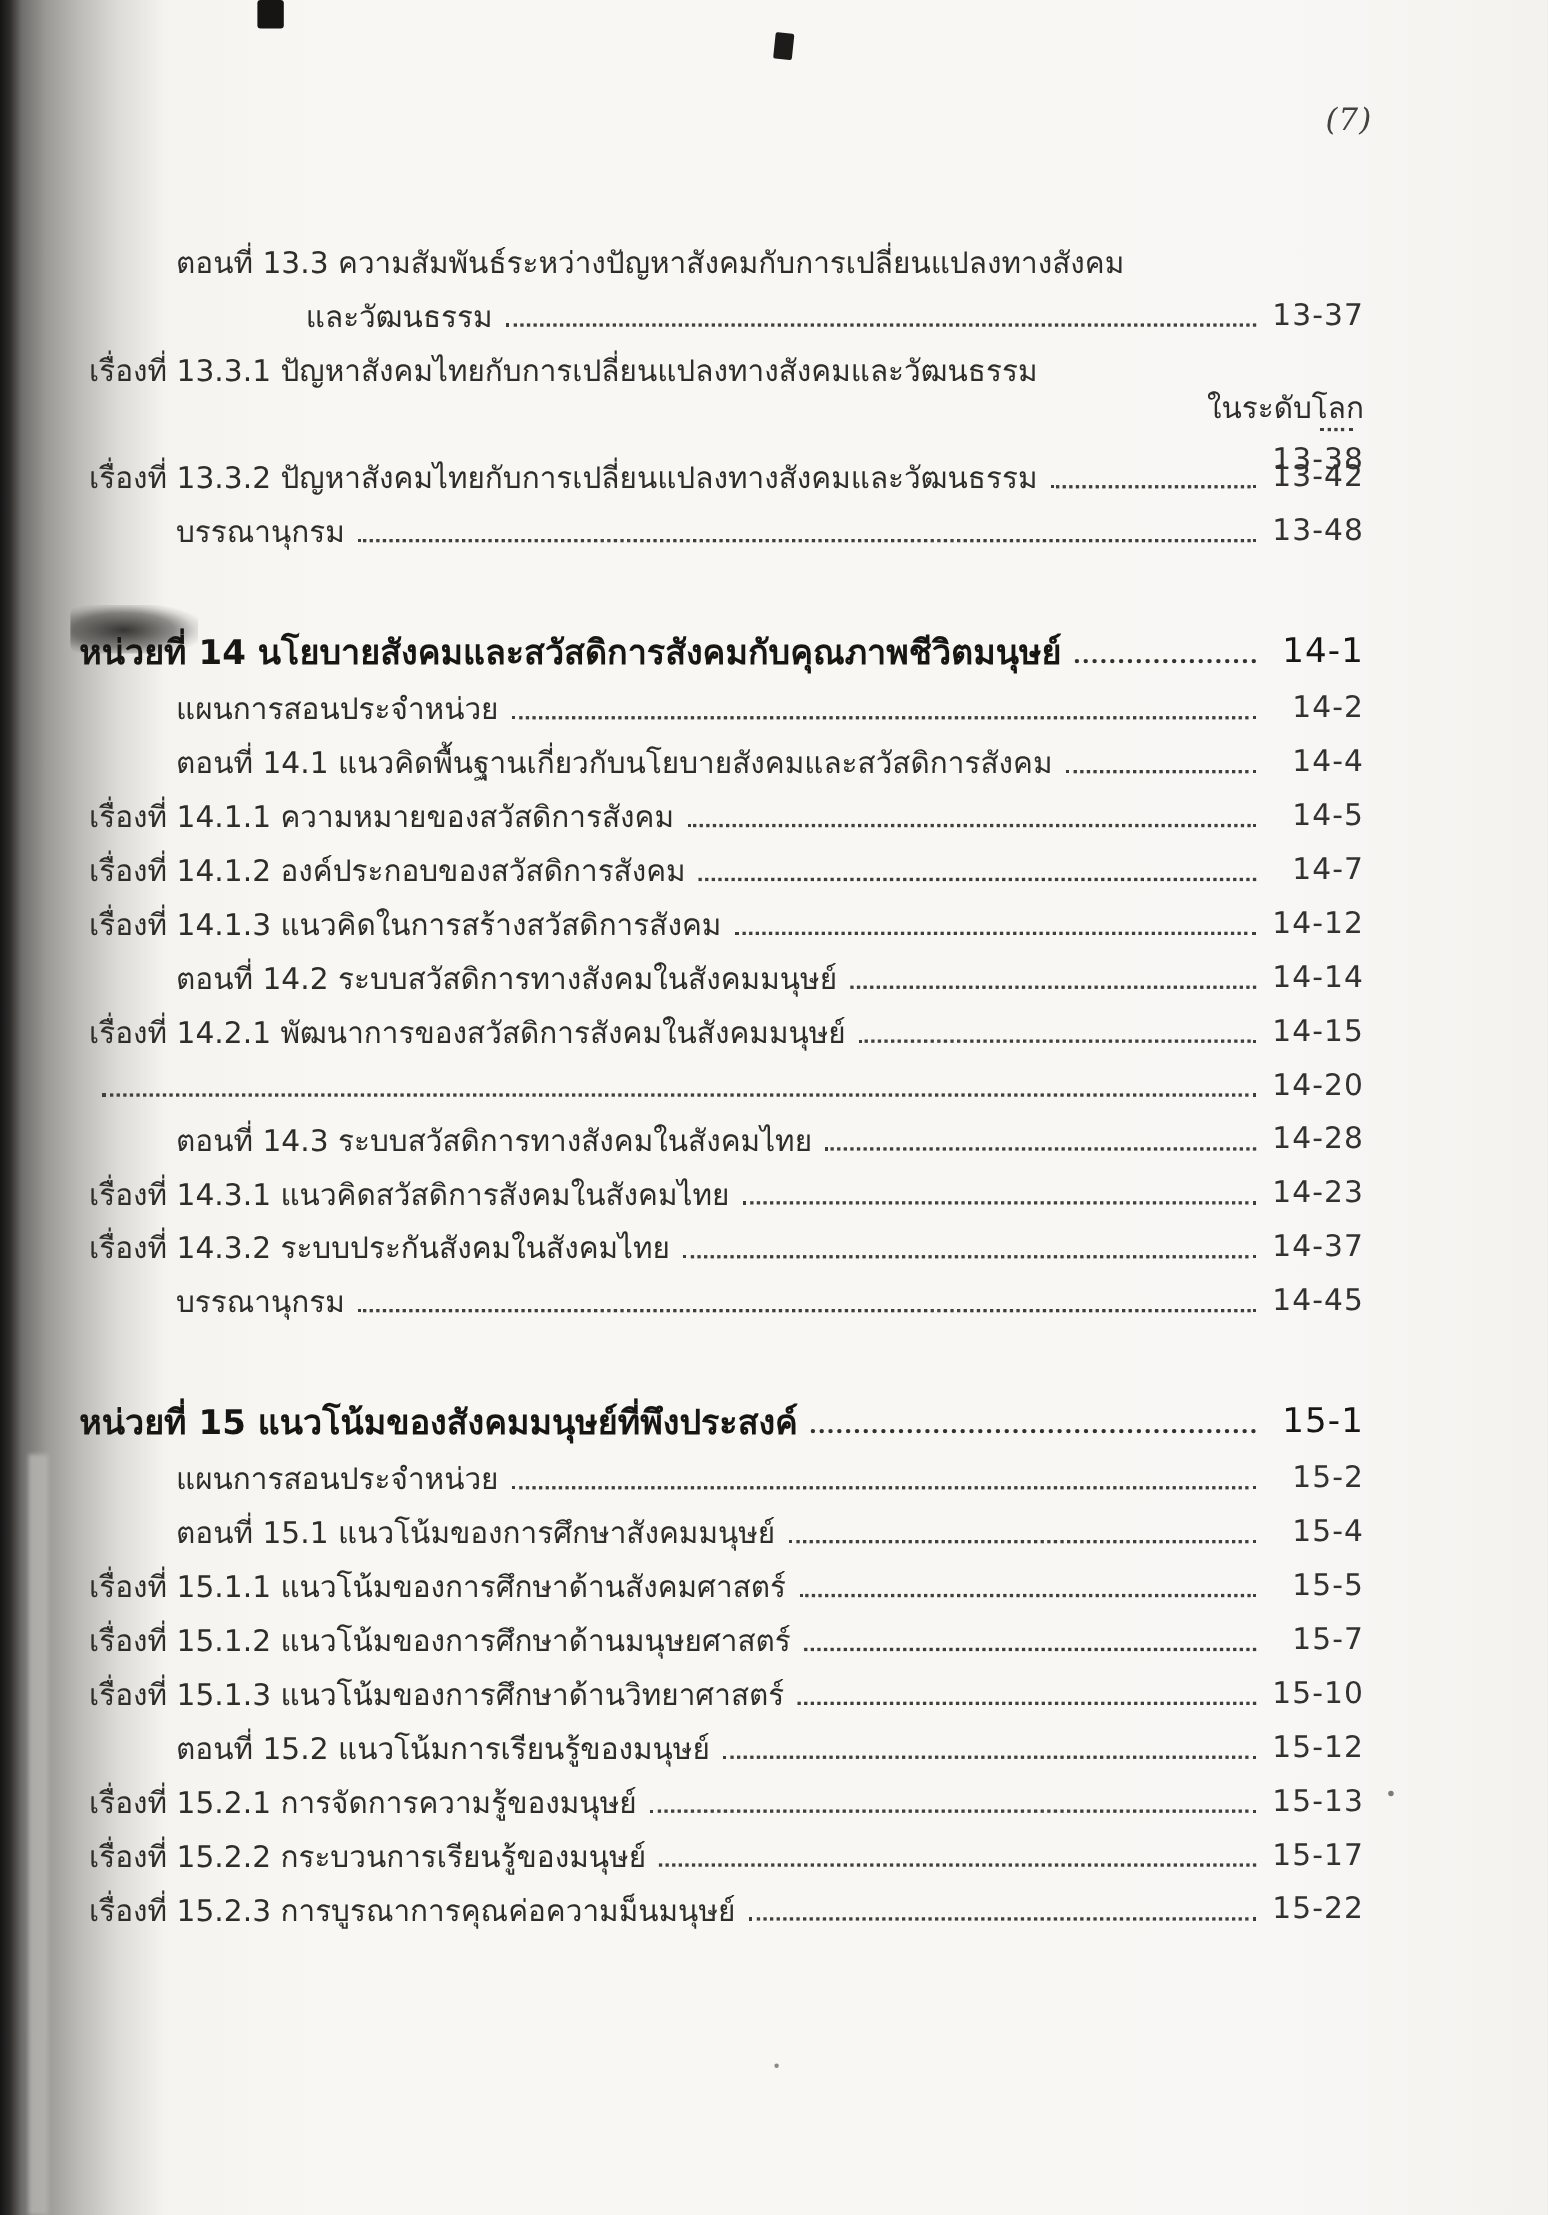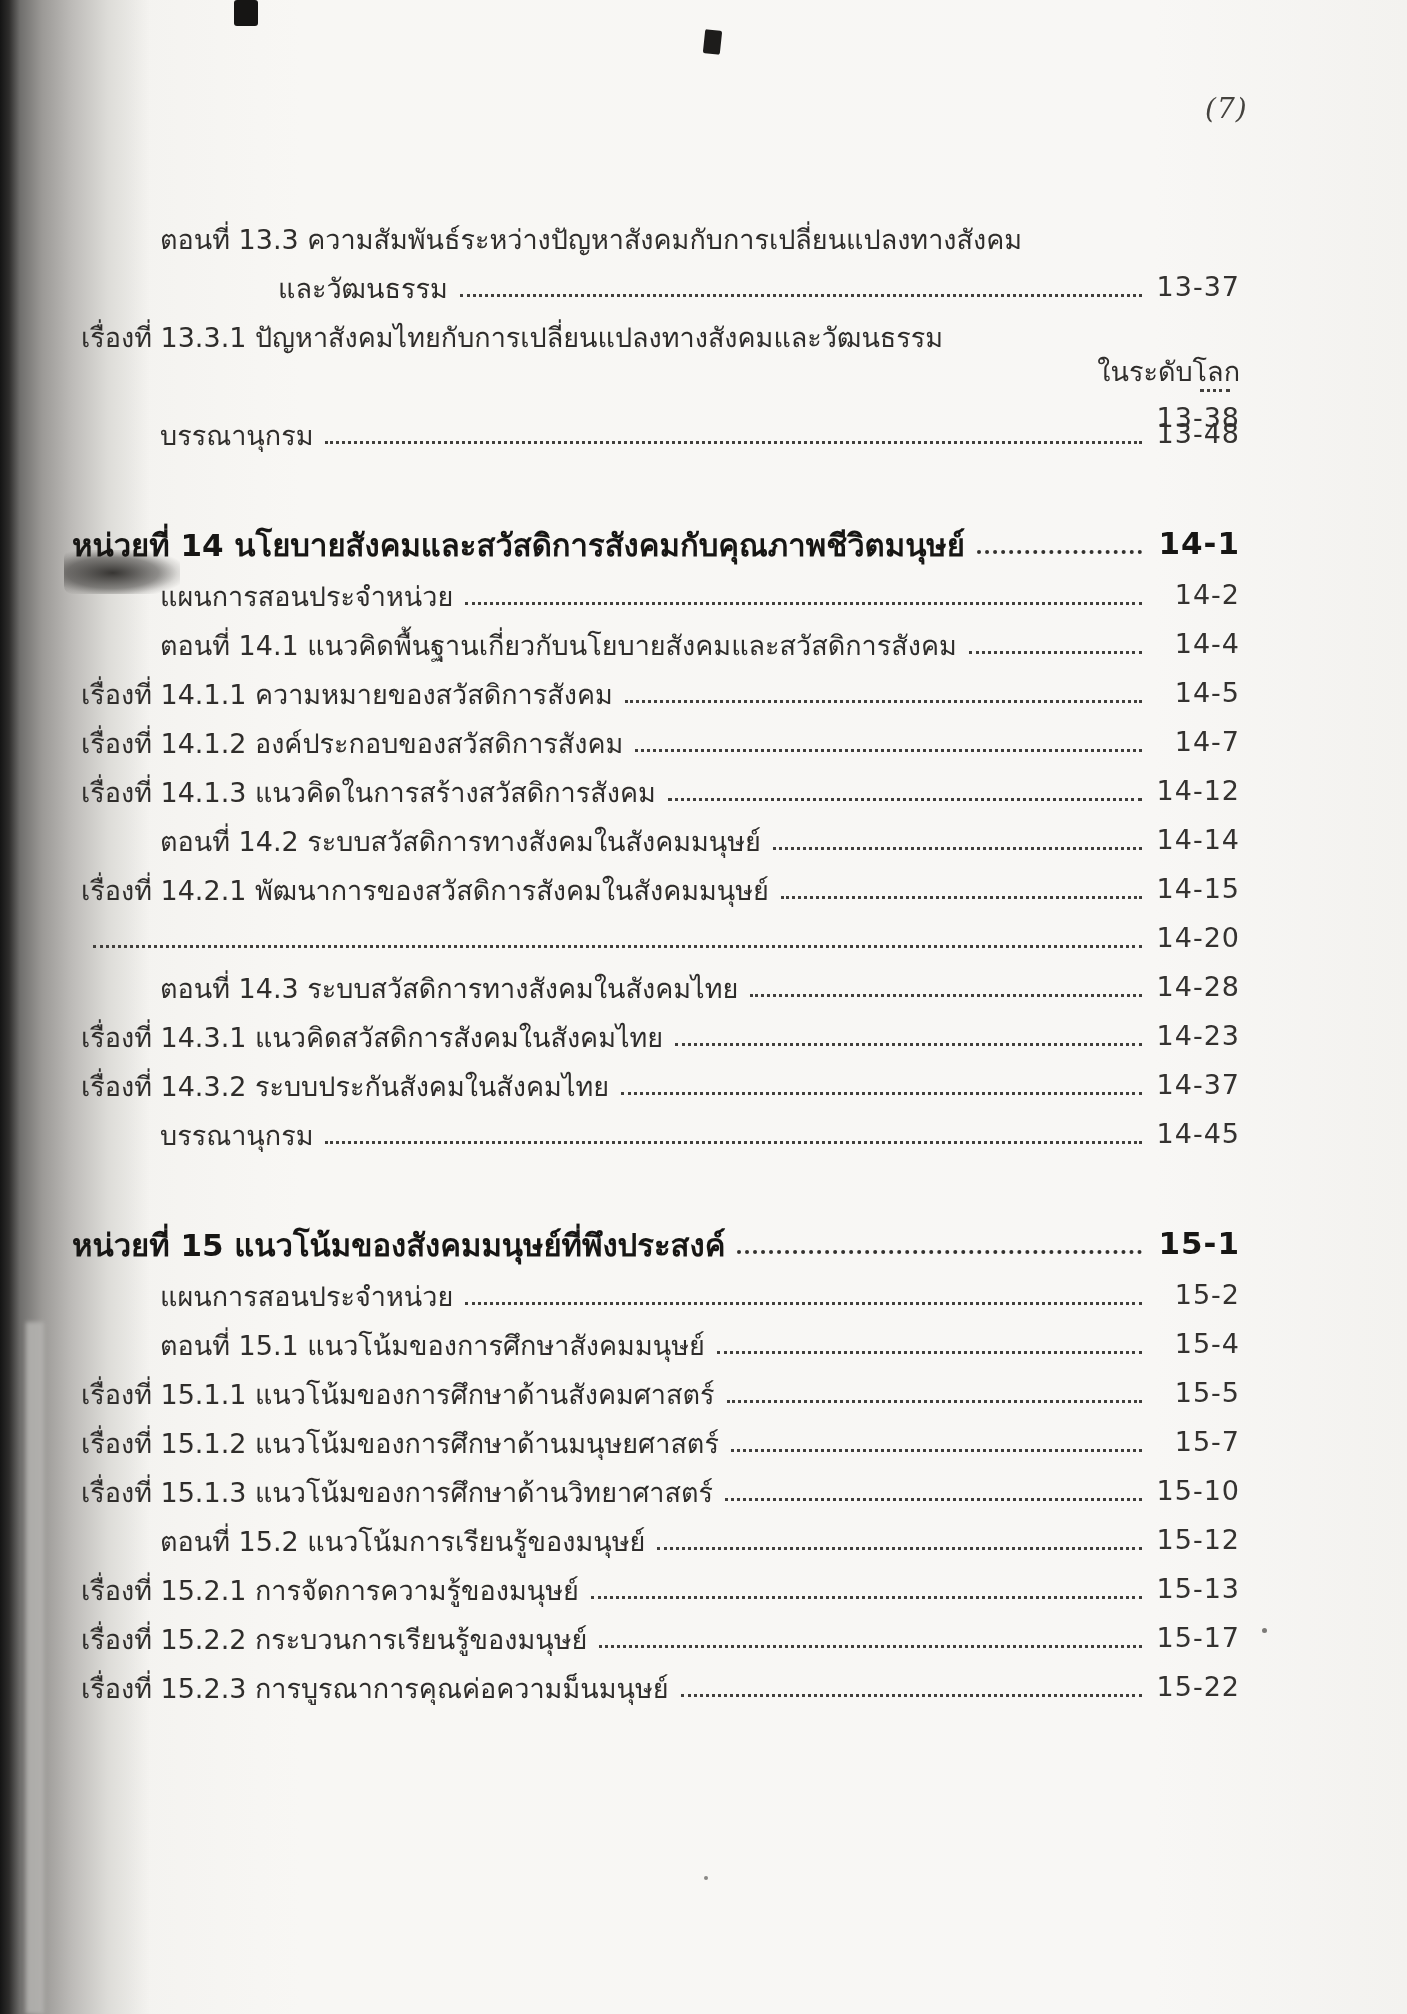--- a/index.html
+++ b/index.html
@@ -37,21 +37,21 @@
   .row .txt{white-space:nowrap;}
   .row .leader{
     flex:1;align-self:flex-end;
     border-bottom:3.5px dotted #413f3c;
     margin:0 10px 9px 12px;min-width:30px;
   }
   .row .pg{min-width:88px;text-align:right;color:#343230;letter-spacing:1px;align-self:flex-end;padding-bottom:2px;}
   
   .lvl-unit{padding-left:72px;font-weight:700;font-size:31px;color:#171614;height:66px;margin-top:46px;}
   .lvl-unit .leader{border-bottom-width:4.5px;border-bottom-color:#34322f;margin-bottom:11px;}
-  .lvl-unit .pg{font-weight:700;color:#171614;margin-top:41px;}
+  .lvl-unit .pg{font-weight:400;color:#171614;margin-top:41px;}
   .lvl-section{padding-left:160px;}
   .lvl-topic{padding-left:81px;}
   .lvl-cont1{padding-left:278px;}
   .lvl-cont2{padding-left:336px;flex-direction:column;}
 </style>
 </head>
 <body>
 
 <div class="page">
   <div class="binding"></div>
@@ -76,20 +76,25 @@
   </div>
       <div class="row lvl-topic">
     <span class="txt">เรื่องที่ 13.3.1 ปัญหาสังคมไทยกับการเปลี่ยนแปลงทางสังคมและวัฒนธรรม</span>
 
   </div>
       <div class="row lvl-cont2">
     <span class="txt">ในระดับโลก</span>
     <span class="leader"></span>
     <span class="pg">13-38</span>
   </div>
+      <div class="row lvl-topic">
+    <span class="txt">เรื่องที่ 13.3.2 ปัญหาสังคมไทยกับการเปลี่ยนแปลงทางสังคมและวัฒนธรรม</span>
+    <span class="leader"></span>
+    <span class="pg">13-42</span>
+  </div>
       <div class="row lvl-section">
     <span class="txt">บรรณานุกรม</span>
     <span class="leader"></span>
     <span class="pg">13-48</span>
   </div>
       <div class="row lvl-unit">
     <span class="txt">หน่วยที่ 14 นโยบายสังคมและสวัสดิการสังคมกับคุณภาพชีวิตมนุษย์</span>
     <span class="leader"></span>
     <span class="pg">14-1</span>
   </div>

